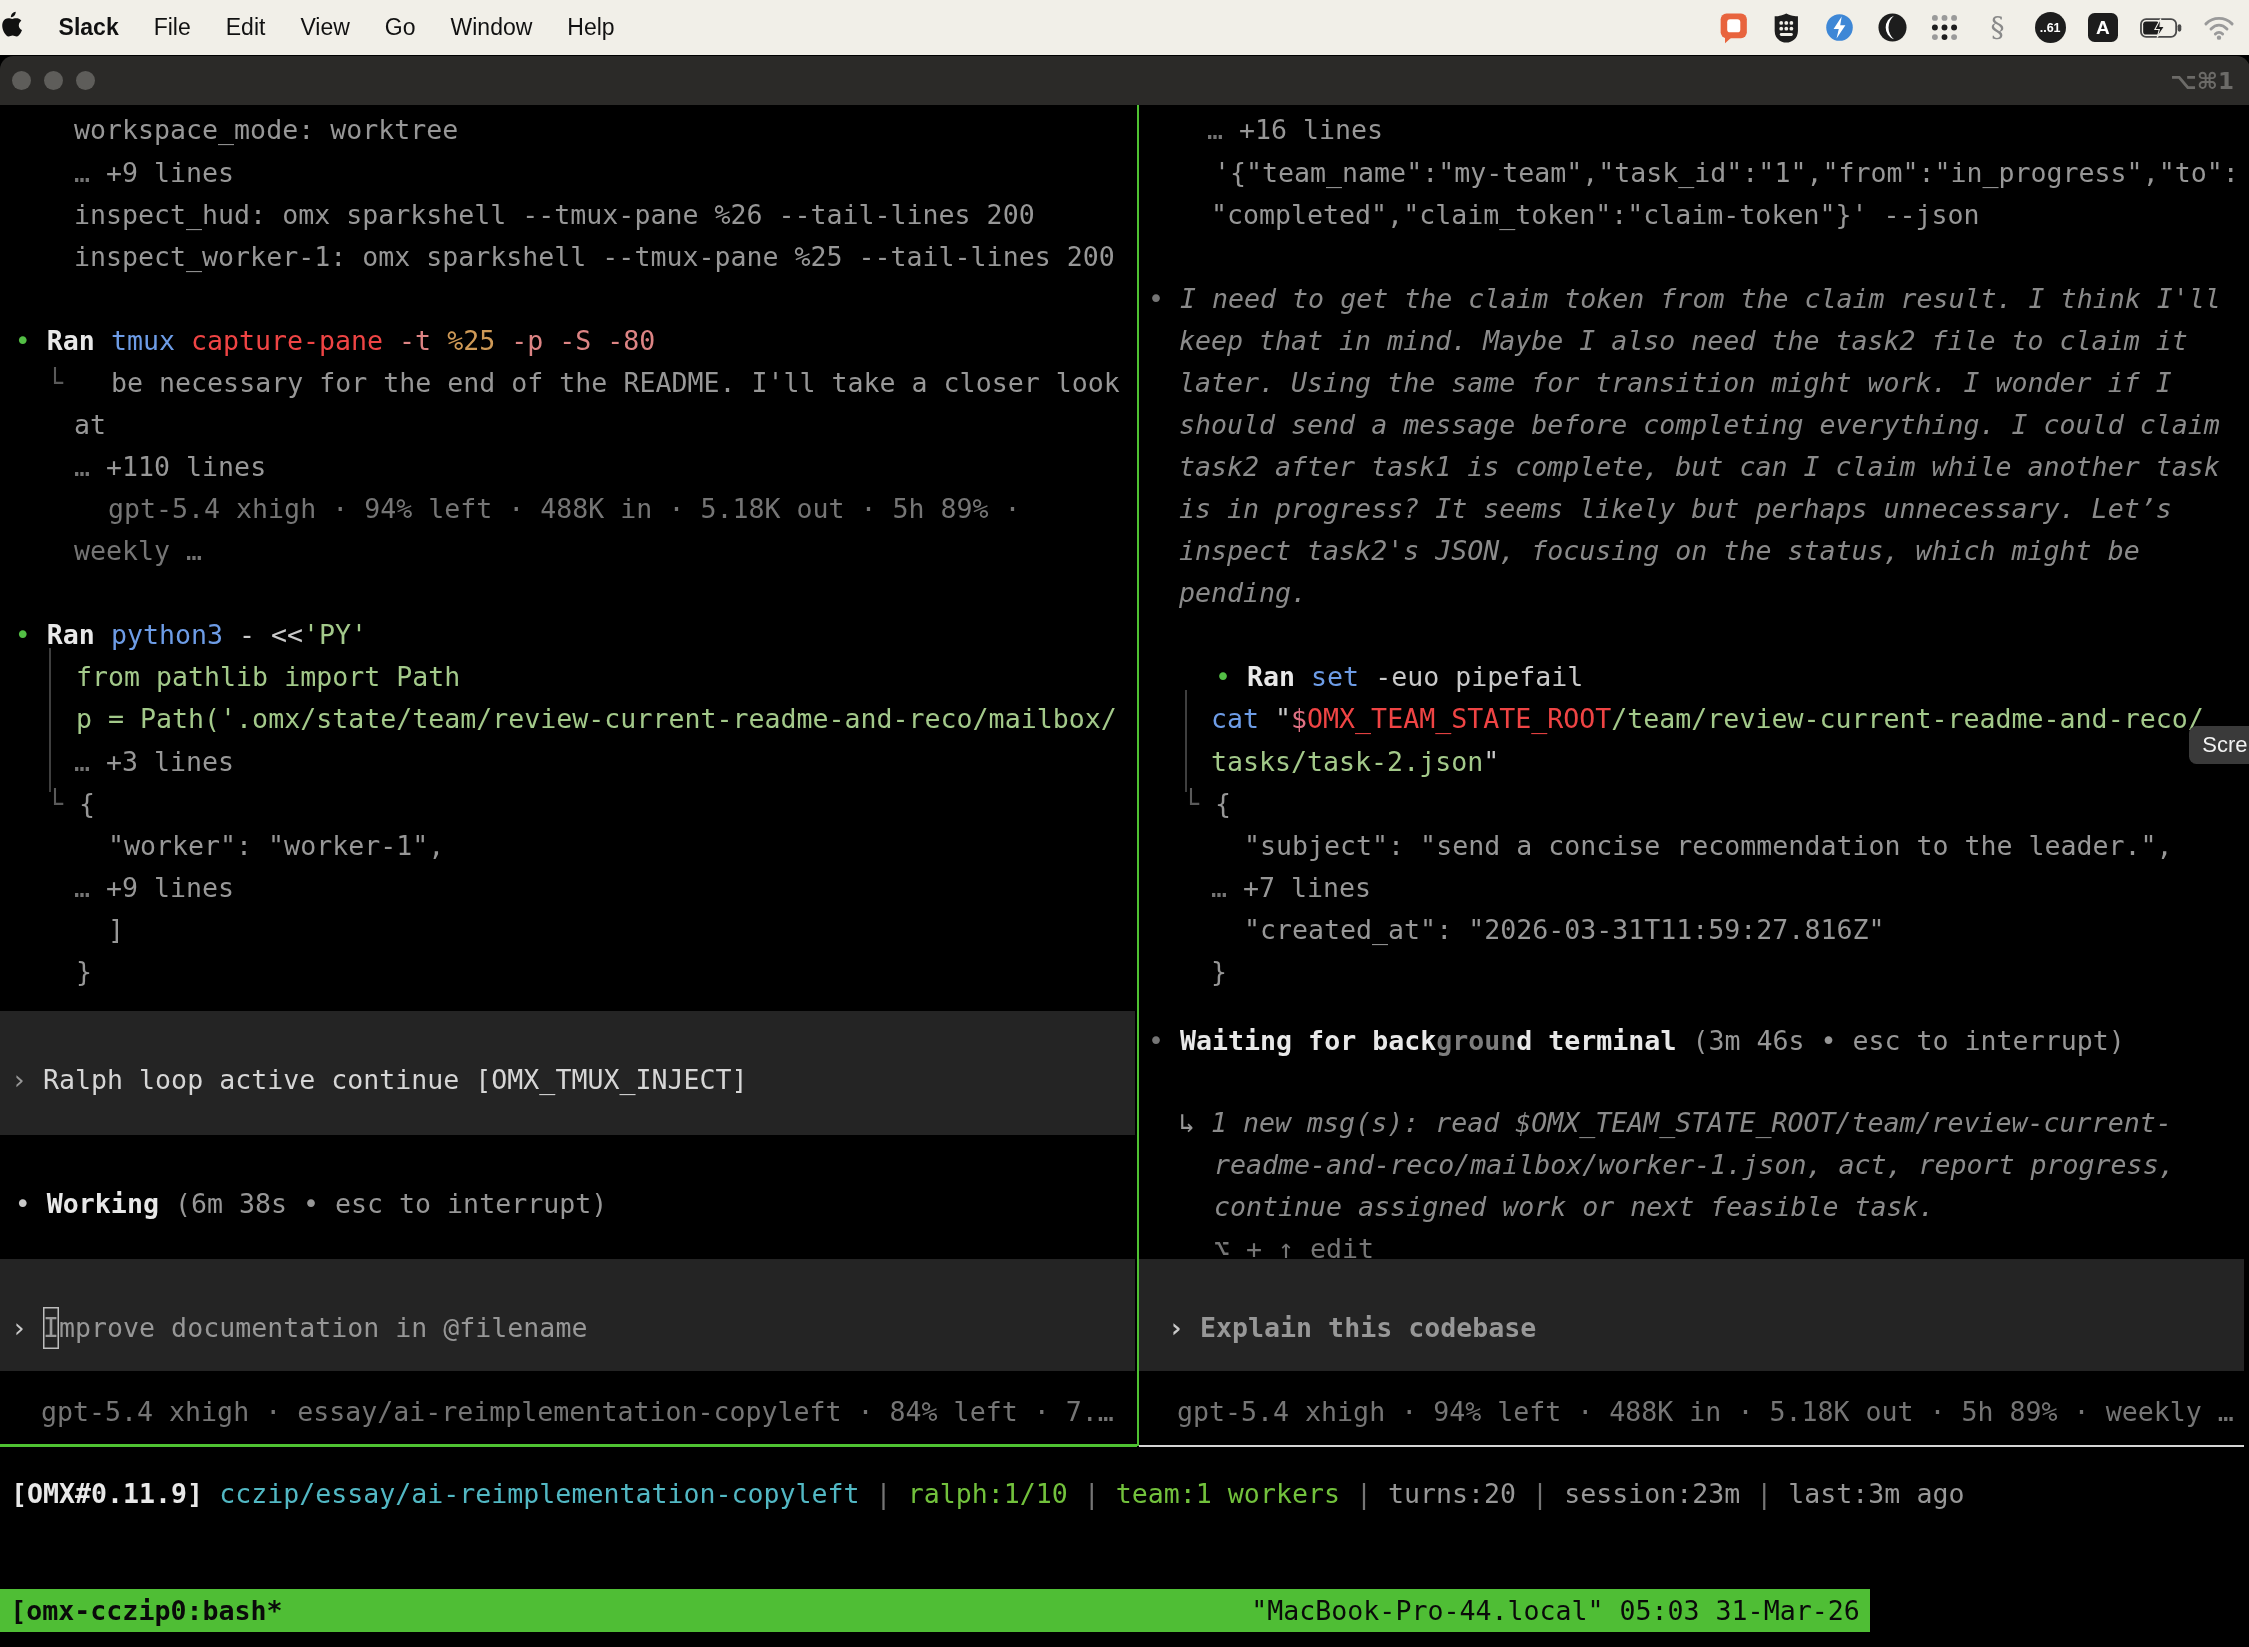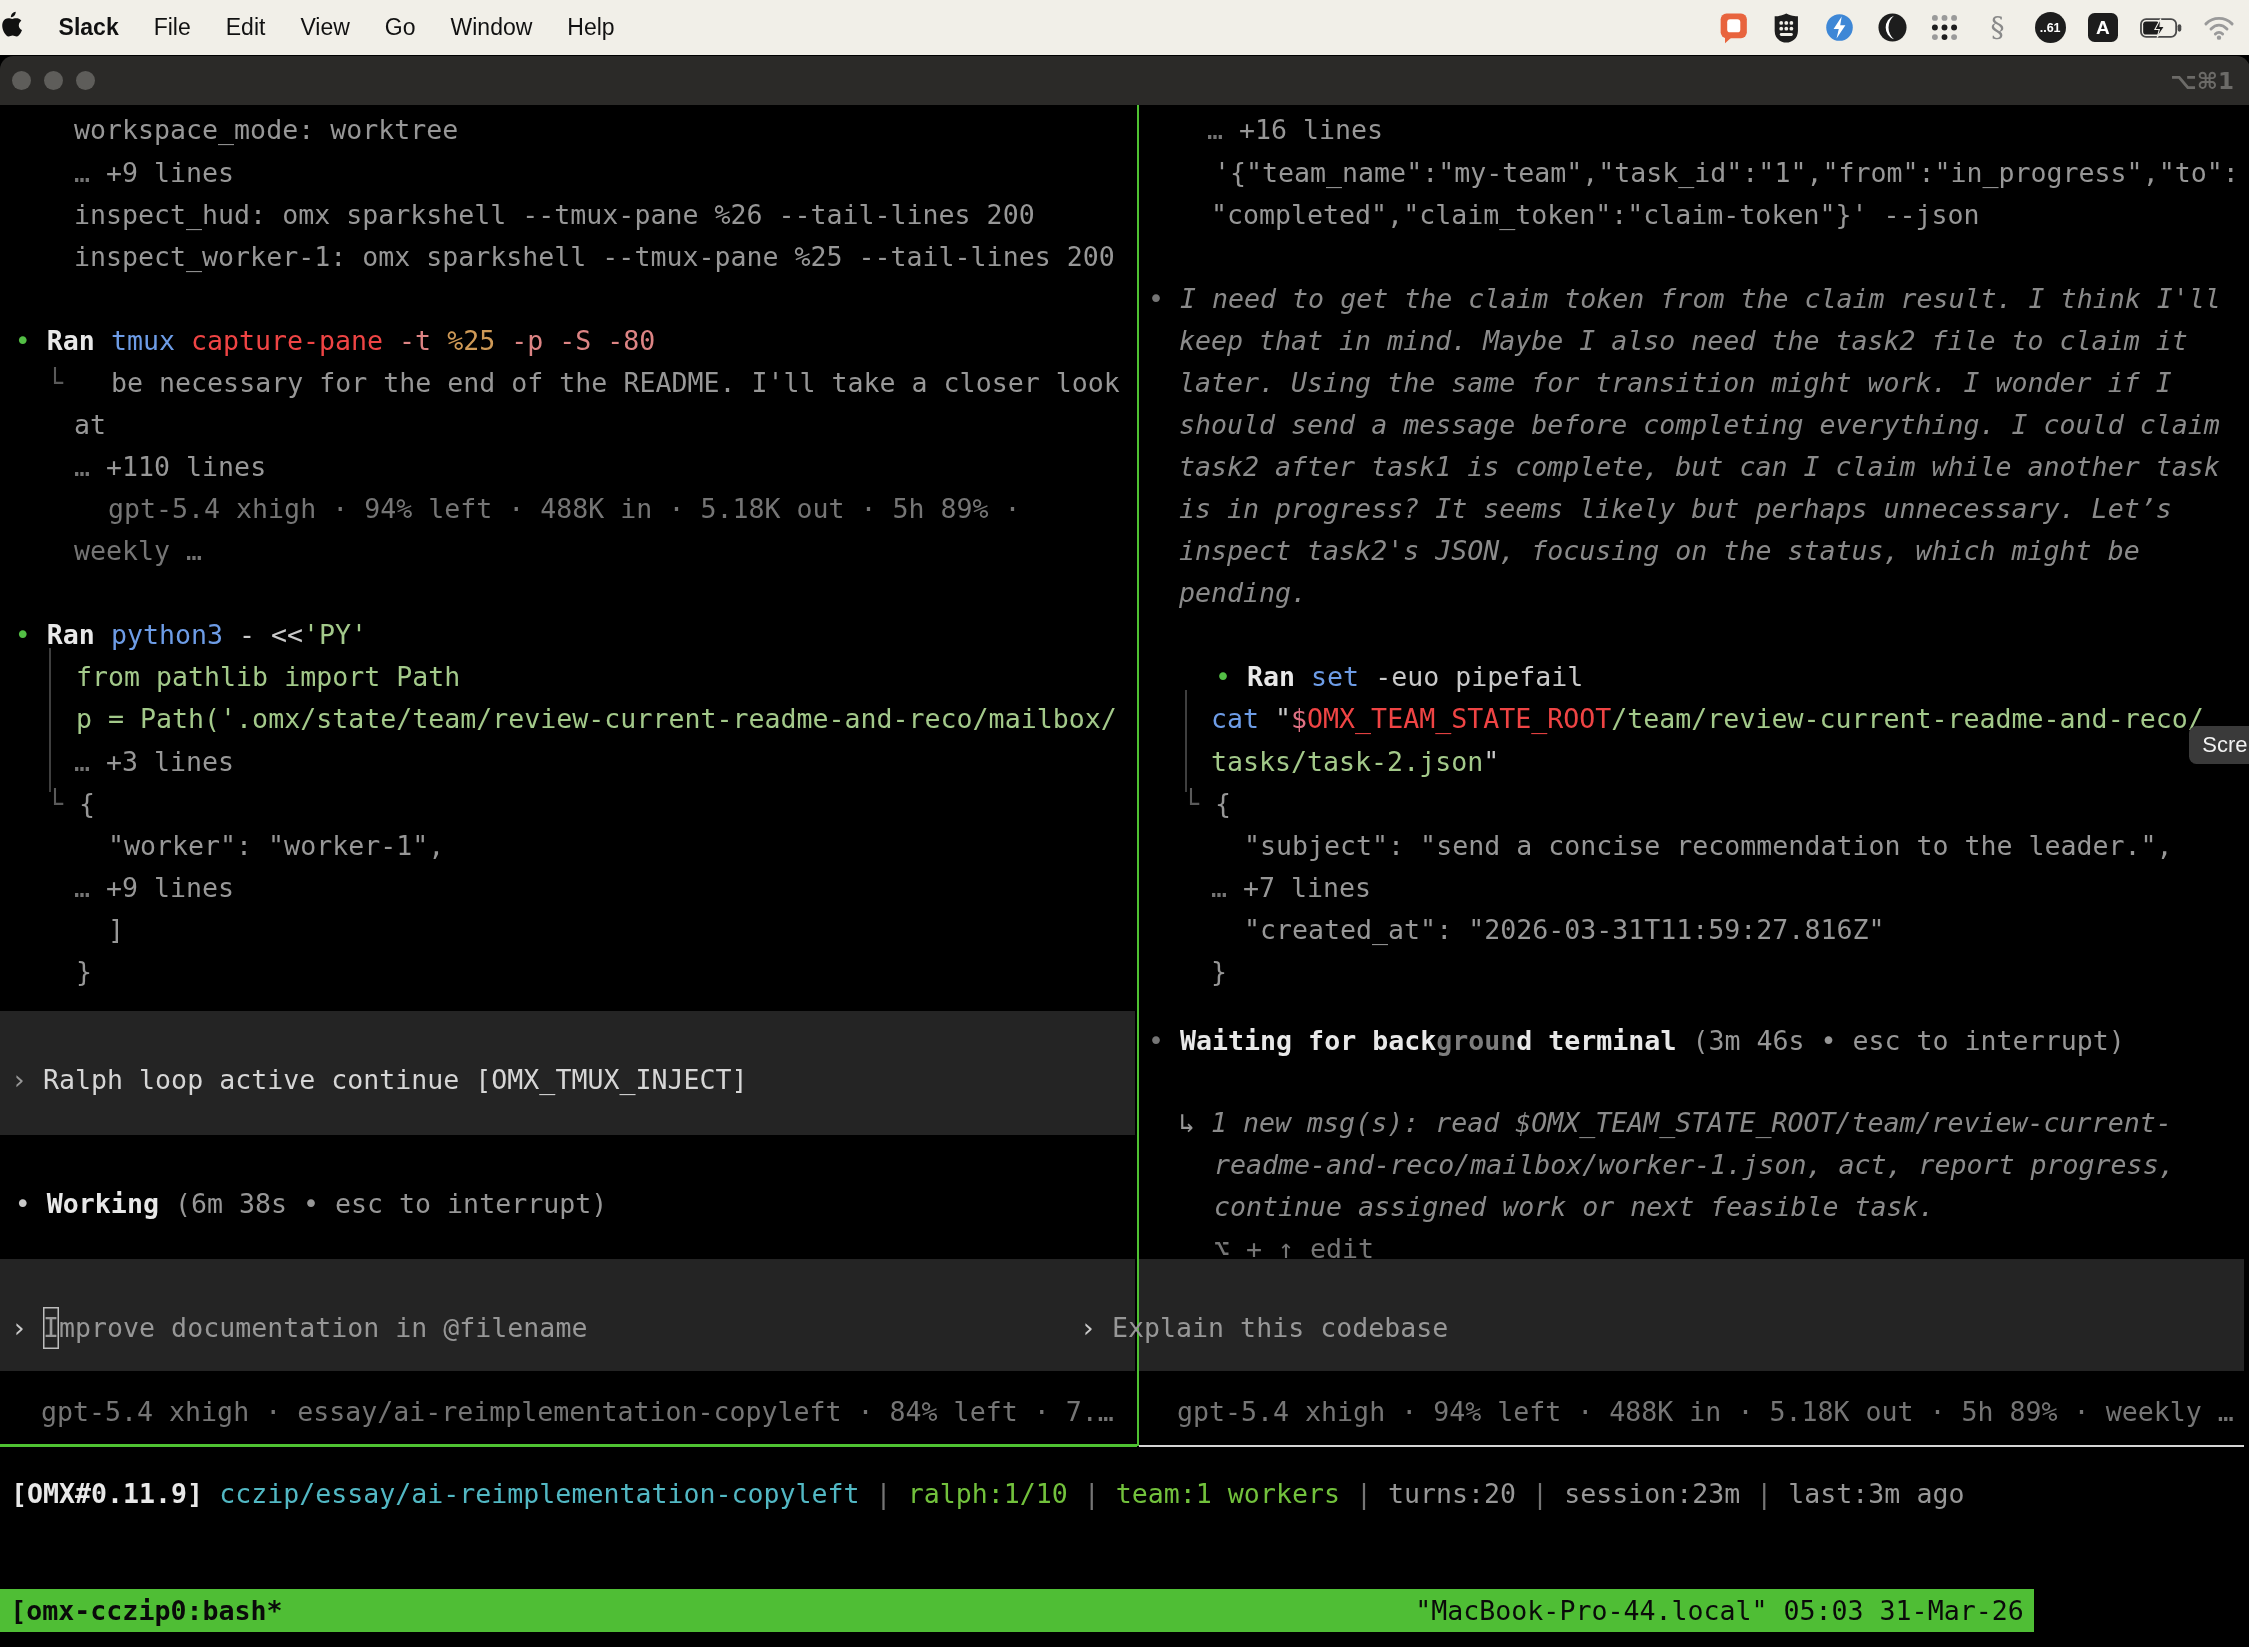--- a/index.html
+++ b/index.html
@@ -47,21 +47,21 @@
   .sg-gb{color:#53bf45;}
   .sg-it{color:#8a8a8a;font-style:italic;}
   .sg-cy{color:#52b8c4;}
   .sg-sg{color:#72c13c;}
   .sg-sh{color:#7d7d7d;font-weight:bold;}
   .sg-cur{color:#9a9a9a;display:inline-block;box-shadow:0 0 0 1.5px #bdbdbd inset;}
   .vline{position:absolute;width:1.5px;background:#3f3f3f;}
   #divider{position:absolute;left:1137px;top:0;width:2.2px;height:1341px;background:#4fc232;}
   #hline-left{position:absolute;left:0;top:1339px;width:1137px;height:3px;background:#4fc232;}
   #hline-right{position:absolute;left:1139px;top:1340px;width:1105px;height:2.2px;background:#d4d4d4;}
-  #tmuxbar{position:absolute;left:0;top:1484px;width:2034px;height:43px;background:#4fbe35;
+  #tmuxbar{position:absolute;left:0;top:1484px;width:1870px;height:43px;background:#4fbe35;
     display:flex;align-items:center;justify-content:space-between;padding:0 10.3px;box-sizing:border-box;
     font-family:"DejaVu Sans Mono",monospace;font-size:26.6px;color:#0a0a0a;}
   #tmuxbar .l{font-weight:bold;}
   #tooltip{position:absolute;left:2189px;top:621px;width:103px;height:38px;background:#3a3a3a;
     border-radius:7.4px;color:#f2f2f2;font-family:"Liberation Sans",sans-serif;font-size:22px;
     display:flex;align-items:center;padding-left:13.3px;}
 </style>
 </head>
 <body>
 
@@ -221,21 +221,21 @@
         <div class="tl" style="top: 678px; left: 1183px;"><span class="sg-dim2">└ </span><span class="sg-g">{</span></div>
         <div class="tl" style="top: 720px; left: 1244px;"><span class="sg-g">"subject": "send a concise recommendation to the leader.",</span></div>
         <div class="tl" style="top: 762px; left: 1211px;"><span class="sg-dim">… </span><span class="sg-g">+7 lines</span></div>
         <div class="tl" style="top: 804px; left: 1244px;"><span class="sg-g">"created_at": "2026-03-31T11:59:27.816Z"</span></div>
         <div class="tl" style="top: 846px; left: 1211px;"><span class="sg-g">}</span></div>
         <div class="tl" style="top: 915px; left: 1148px;"><span class="sg-dim">• </span><span class="sg-w">Waiting for back</span><span class="sg-sh">groun</span><span class="sg-w">d terminal </span><span class="sg-g">(3m 46s • esc to interrupt)</span></div>
         <div class="tl" style="top: 997px; left: 1179px;"><span class="sg-g">↳ </span><span class="sg-it">1 new msg(s): read $OMX_TEAM_STATE_ROOT/team/review-current-</span></div>
         <div class="tl" style="top: 1039px; left: 1214px;"><span class="sg-it">readme-and-reco/mailbox/worker-1.json, act, report progress,</span></div>
         <div class="tl" style="top: 1081px; left: 1214px;"><span class="sg-it">continue assigned work or next feasible task.</span></div>
         <div class="tl" style="top: 1123px; left: 1214px;"><span class="sg-dim">⌥ + ↑ edit</span></div>
-        <div class="tl" style="top: 1202px; left: 1080px;"><span class="sg-w2">› </span><span class="sg-g">Explain this codebase</span></div>
+        <div class="tl" style="top: 1202px; left: 1168px; font-weight: bold;"><span class="sg-w2">› </span><span class="sg-g">Explain this codebase</span></div>
         <div class="tl" style="top: 1286px; left: 1177px;"><span class="sg-dim">gpt-5.4 xhigh · 94% left · 488K in · 5.18K out · 5h 89% · weekly …</span></div>
         <div class="tl" style="top: 1368px; left: 11px;"><span class="sg-w">[OMX#0.11.9] </span><span class="sg-cy">cczip/essay/ai-reimplementation-copyleft</span><span class="sg-dim"> | </span><span class="sg-sg">ralph:1/10</span><span class="sg-dim"> | </span><span class="sg-sg">team:1 workers</span><span class="sg-dim"> | </span><span class="sg-g">turns:20</span><span class="sg-dim"> | </span><span class="sg-g">session:23m</span><span class="sg-dim"> | </span><span class="sg-g">last:3m ago</span></div>
       </div>
 
     <div id="tooltip">Scre</div>
 
     <div id="tmuxbar">
       <span class="l">[omx-cczip0:bash*</span>
       <span class="r">"MacBook-Pro-44.local" 05:03 31-Mar-26</span>
     </div>

